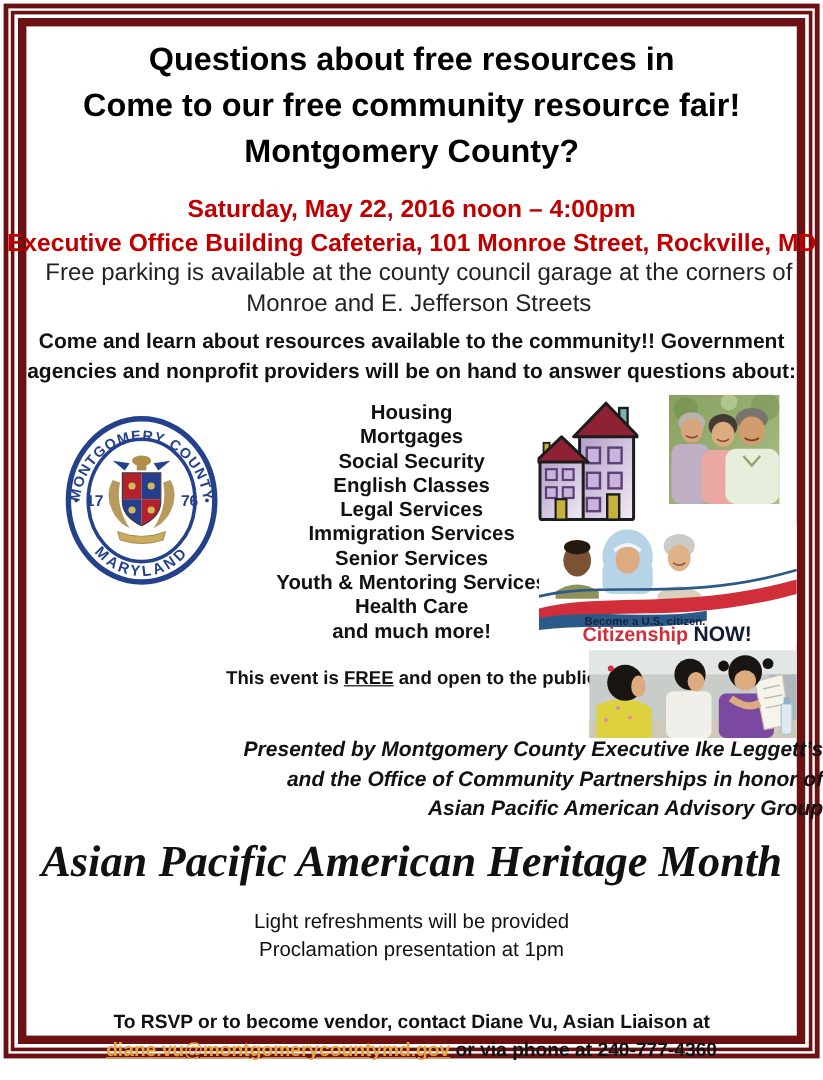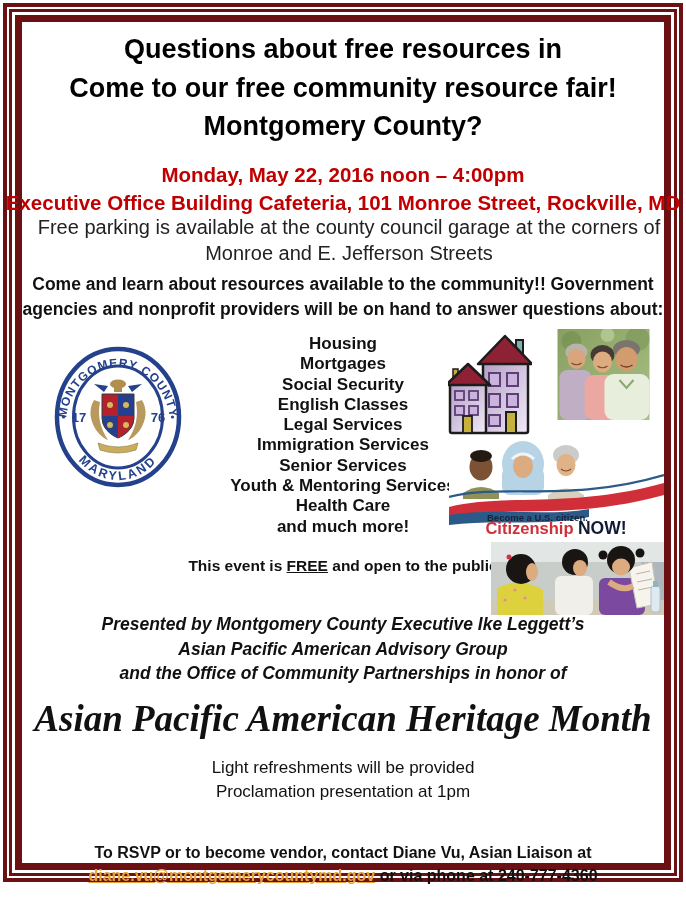--- a/index.html
+++ b/index.html
@@ -16,21 +16,21 @@
 
   .abs { position:absolute; left:0; right:0; text-align:center; }
 
   .title { top:30px; font-size:27px; font-weight:bold; line-height:38.5px; color:#000; }
   .red-lines { top:161px; font-size:20.5px; font-weight:bold; line-height:28px; color:#C00000; }
   .parking { top:215px; font-size:20px; font-weight:normal; line-height:25.5px; color:#222;margin-left:12px; }
   .intro { top:272px; font-size:17.5px; font-weight:bold; line-height:25px; color:#111; }
   .services { top:334px; font-size:17px; font-weight:bold; line-height:20.3px; color:#111; }
   .free-line { top:557px; font-size:15.5px; font-weight:bold; color:#111; }
   .free-line .u { text-decoration:underline; }
-  .presented { top:612px; font-size:17.5px; font-weight:bold; font-style:italic; line-height:24.5px; color:#111; }
+  .presented { top:612px; font-size:17.5px; font-weight:bold; font-style:italic; line-height:24.5px; color:#111;text-align:right; }
   .heritage { top:697px; font-family:"Liberation Serif","DejaVu Serif",serif;
               font-size:37px; font-weight:bold; font-style:italic; color:#111; }
   .details { top:756px; font-size:17px; font-weight:normal; line-height:24px; color:#111; }
   .rsvp { top:841px; font-size:16px; font-weight:bold; line-height:23px; color:#111; }
   .rsvp a { color:#E8A33C; text-decoration:underline; cursor:pointer; }
 
   .img-box { position:absolute; }
   .seal-box      { left:54px;  top:346px; width:128px; height:142px; }
   .houses-box    { left:448px; top:327px; width:84px;  height:112px; }
   .seniors-box   { left:557px; top:329px; width:93px;  height:91px; }
@@ -49,21 +49,21 @@
     </div>
   </div>
 
   <div class="abs title">
     <div>Questions about free resources in</div>
     <div>Come to our free community resource fair!</div>
     <div>Montgomery County?</div>
   </div>
 
   <div class="abs red-lines">
-    <div>Monday, May 22, 2016 noon – 4:00pm</div>
+    <div>Saturday, May 22, 2016 noon – 4:00pm</div>
     <div>Executive Office Building Cafeteria, 101 Monroe Street, Rockville, MD</div>
   </div>
 
   <div class="abs parking">
     <div>Free parking is available at the county council garage at the corners of</div>
     <div>Monroe and E. Jefferson Streets</div>
   </div>
 
   <div class="abs intro">
     <div>Come and learn about resources available to the community!! Government</div>
@@ -255,22 +255,22 @@
       <ellipse cx="130" cy="25" rx="9" ry="8.5" fill="#DCAB80"></ellipse>
       <path d="M 118 40 q 14 10 24 4" stroke="#DCAB80" stroke-width="6" fill="none"></path>
 
       <rect x="160" y="44" width="9" height="26" rx="3" fill="#DFEAF0" stroke="#A9C3CF" stroke-width="1"></rect>
       <rect x="162" y="39" width="5" height="6" fill="#8FB3C4"></rect>
     </svg>
   </div>
 
   <div class="abs presented">
     <div>Presented by Montgomery County Executive Ike Leggett’s</div>
+    <div>and the Office of Community Partnerships in honor of</div>
     <div>Asian Pacific American Advisory Group</div>
-    <div>and the Office of Community Partnerships in honor of</div>
   </div>
 
   <div class="abs heritage">Asian Pacific American Heritage Month</div>
 
   <div class="abs details">
     <div>Light refreshments will be provided</div>
     <div>Proclamation presentation at 1pm</div>
   </div>
 
   <div class="abs rsvp">

